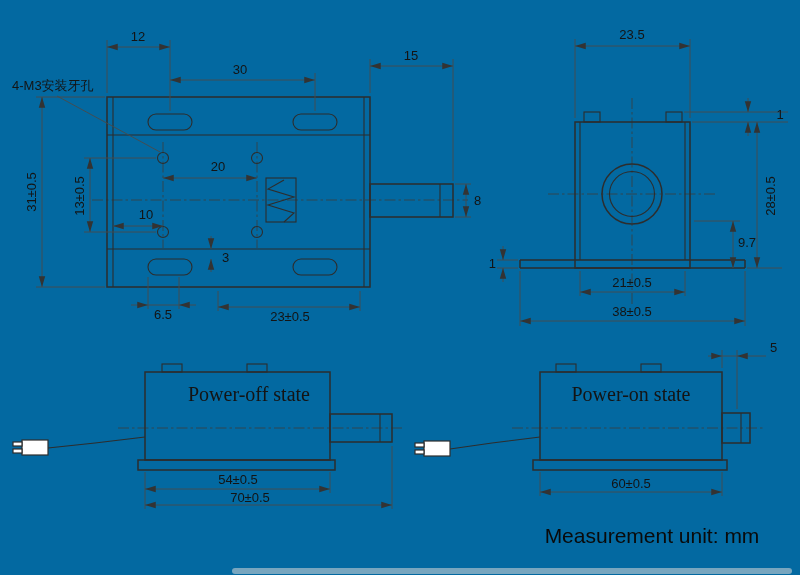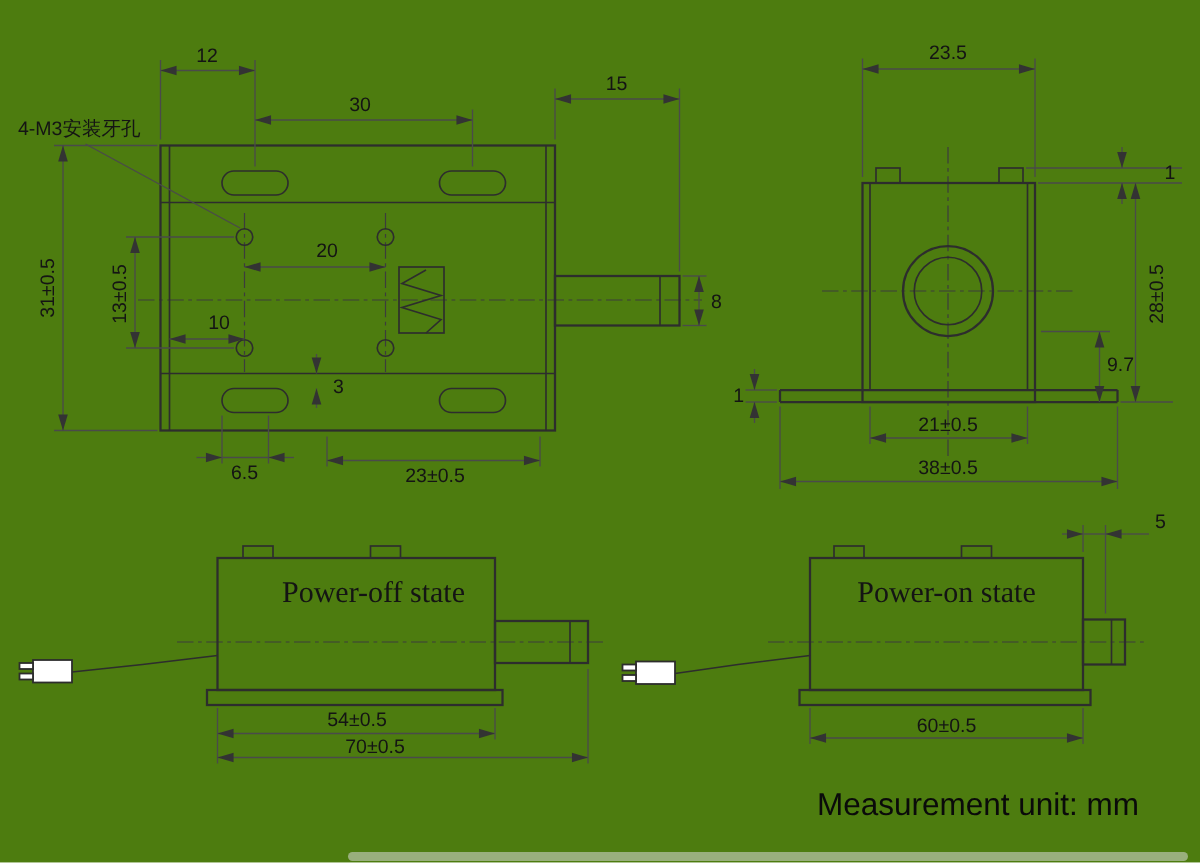--- a/index.html
+++ b/index.html
@@ -1,16 +1,16 @@
 <!DOCTYPE html>
 <html><head>
 <meta charset="utf-8">
 <style>
   html,body{margin:0;padding:0;background:#ffffff;}
-  .stage{position:relative;width:800px;height:575px;background:#4d7c0f;overflow:hidden;
+  .stage{position:relative;width:800px;height:575px;background:#0369a1;overflow:hidden;
          font-family:"Liberation Sans",sans-serif;}
   svg{position:absolute;left:0;top:0;}
   text{fill:#141414;font-family:"Liberation Sans",sans-serif;font-size:13px;}
   .t-dim{font-size:13px;}
   .t-anno{font-size:13px;}
   .t-state{font-family:"Liberation Serif",serif;font-size:20px;}
   .t-note{font-size:21px;fill:#0a0a0a;}
   .shape{fill:none;stroke:#2d2d2d;stroke-width:1.5;}
   .shape2{fill:none;stroke:#2d2d2d;stroke-width:1.1;}
   .fillw{fill:#ffffff;stroke:#2d2d2d;stroke-width:1.2;}

